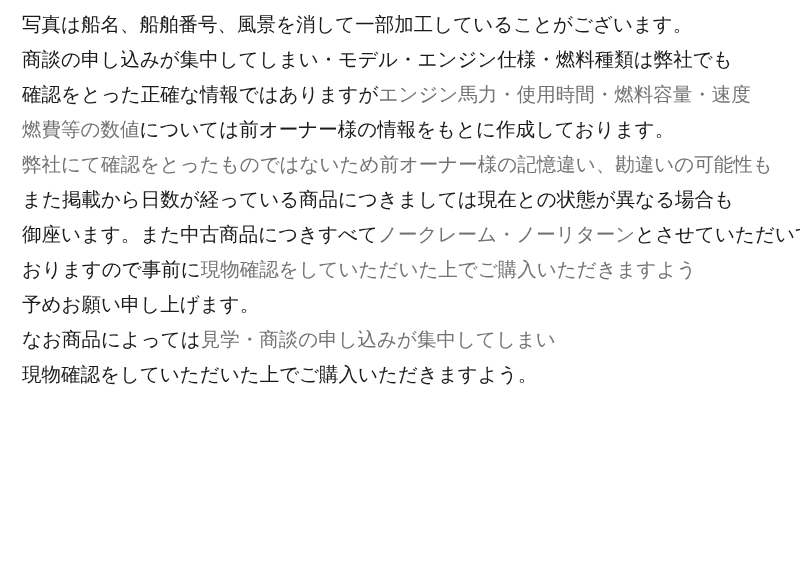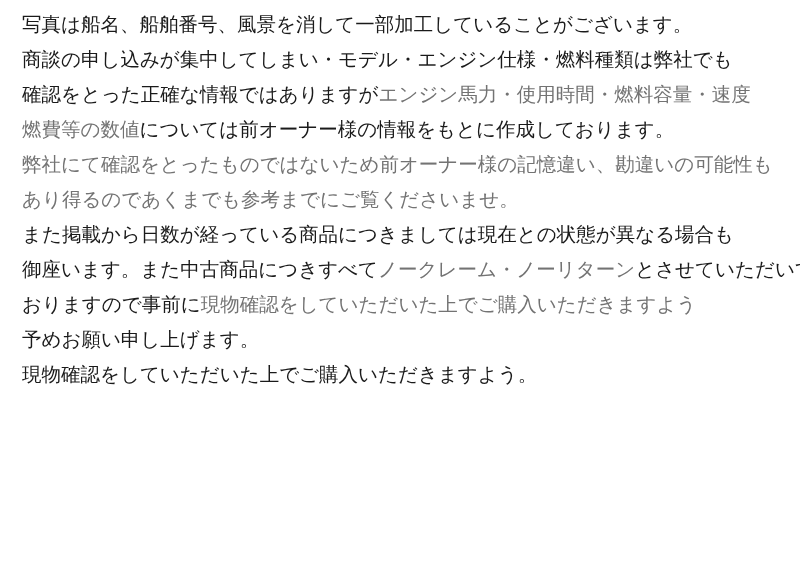--- a/index.html
+++ b/index.html
@@ -32,19 +32,19 @@
 </style>
 </head>
 <body>
 
 <div class="notice" id="notice-root">
     <div class="text-line"><span class="seg-black">写真は船名、船舶番号、風景を消して一部加工していることがございます。</span></div>
     <div class="text-line"><span class="seg-black">商談の申し込みが集中してしまい・モデル・エンジン仕様・燃料種類は弊社でも</span></div>
     <div class="text-line"><span class="seg-black">確認をとった正確な情報ではありますが</span><span class="seg-red">エンジン馬力・使用時間・燃料容量・速度</span></div>
     <div class="text-line"><span class="seg-red">燃費等の数値</span><span class="seg-black">については前オーナー様の情報をもとに作成しております。</span></div>
     <div class="text-line"><span class="seg-red">弊社にて確認をとったものではないため前オーナー様の記憶違い、勘違いの可能性も</span></div>
-    <div class="text-line"><span class="seg-red">あり得るのであくまでも参考までにご覧くださいませ。</span></div>
     <div class="text-line"><span class="seg-black">また掲載から日数が経っている商品につきましては現在との状態が異なる場合も</span></div>
     <div class="text-line"><span class="seg-black">御座います。また中古商品につきすべて</span><span class="seg-red">ノークレーム・ノーリターン</span><span class="seg-black">とさせていただいて</span></div>
     <div class="text-line"><span class="seg-black">おりますので事前に</span><span class="seg-red">現物確認をしていただいた上でご購入いただきますよう</span></div>
     <div class="text-line"><span class="seg-black">予めお願い申し上げます。</span></div>
+    <div class="text-line"><span class="seg-black">なお商品によっては</span><span class="seg-red">見学・商談の申し込みが集中してしまい</span></div>
     <div class="text-line"><span class="seg-black">現物確認をしていただいた上でご購入いただきますよう。</span></div>
   </div>
 
 </body></html>

